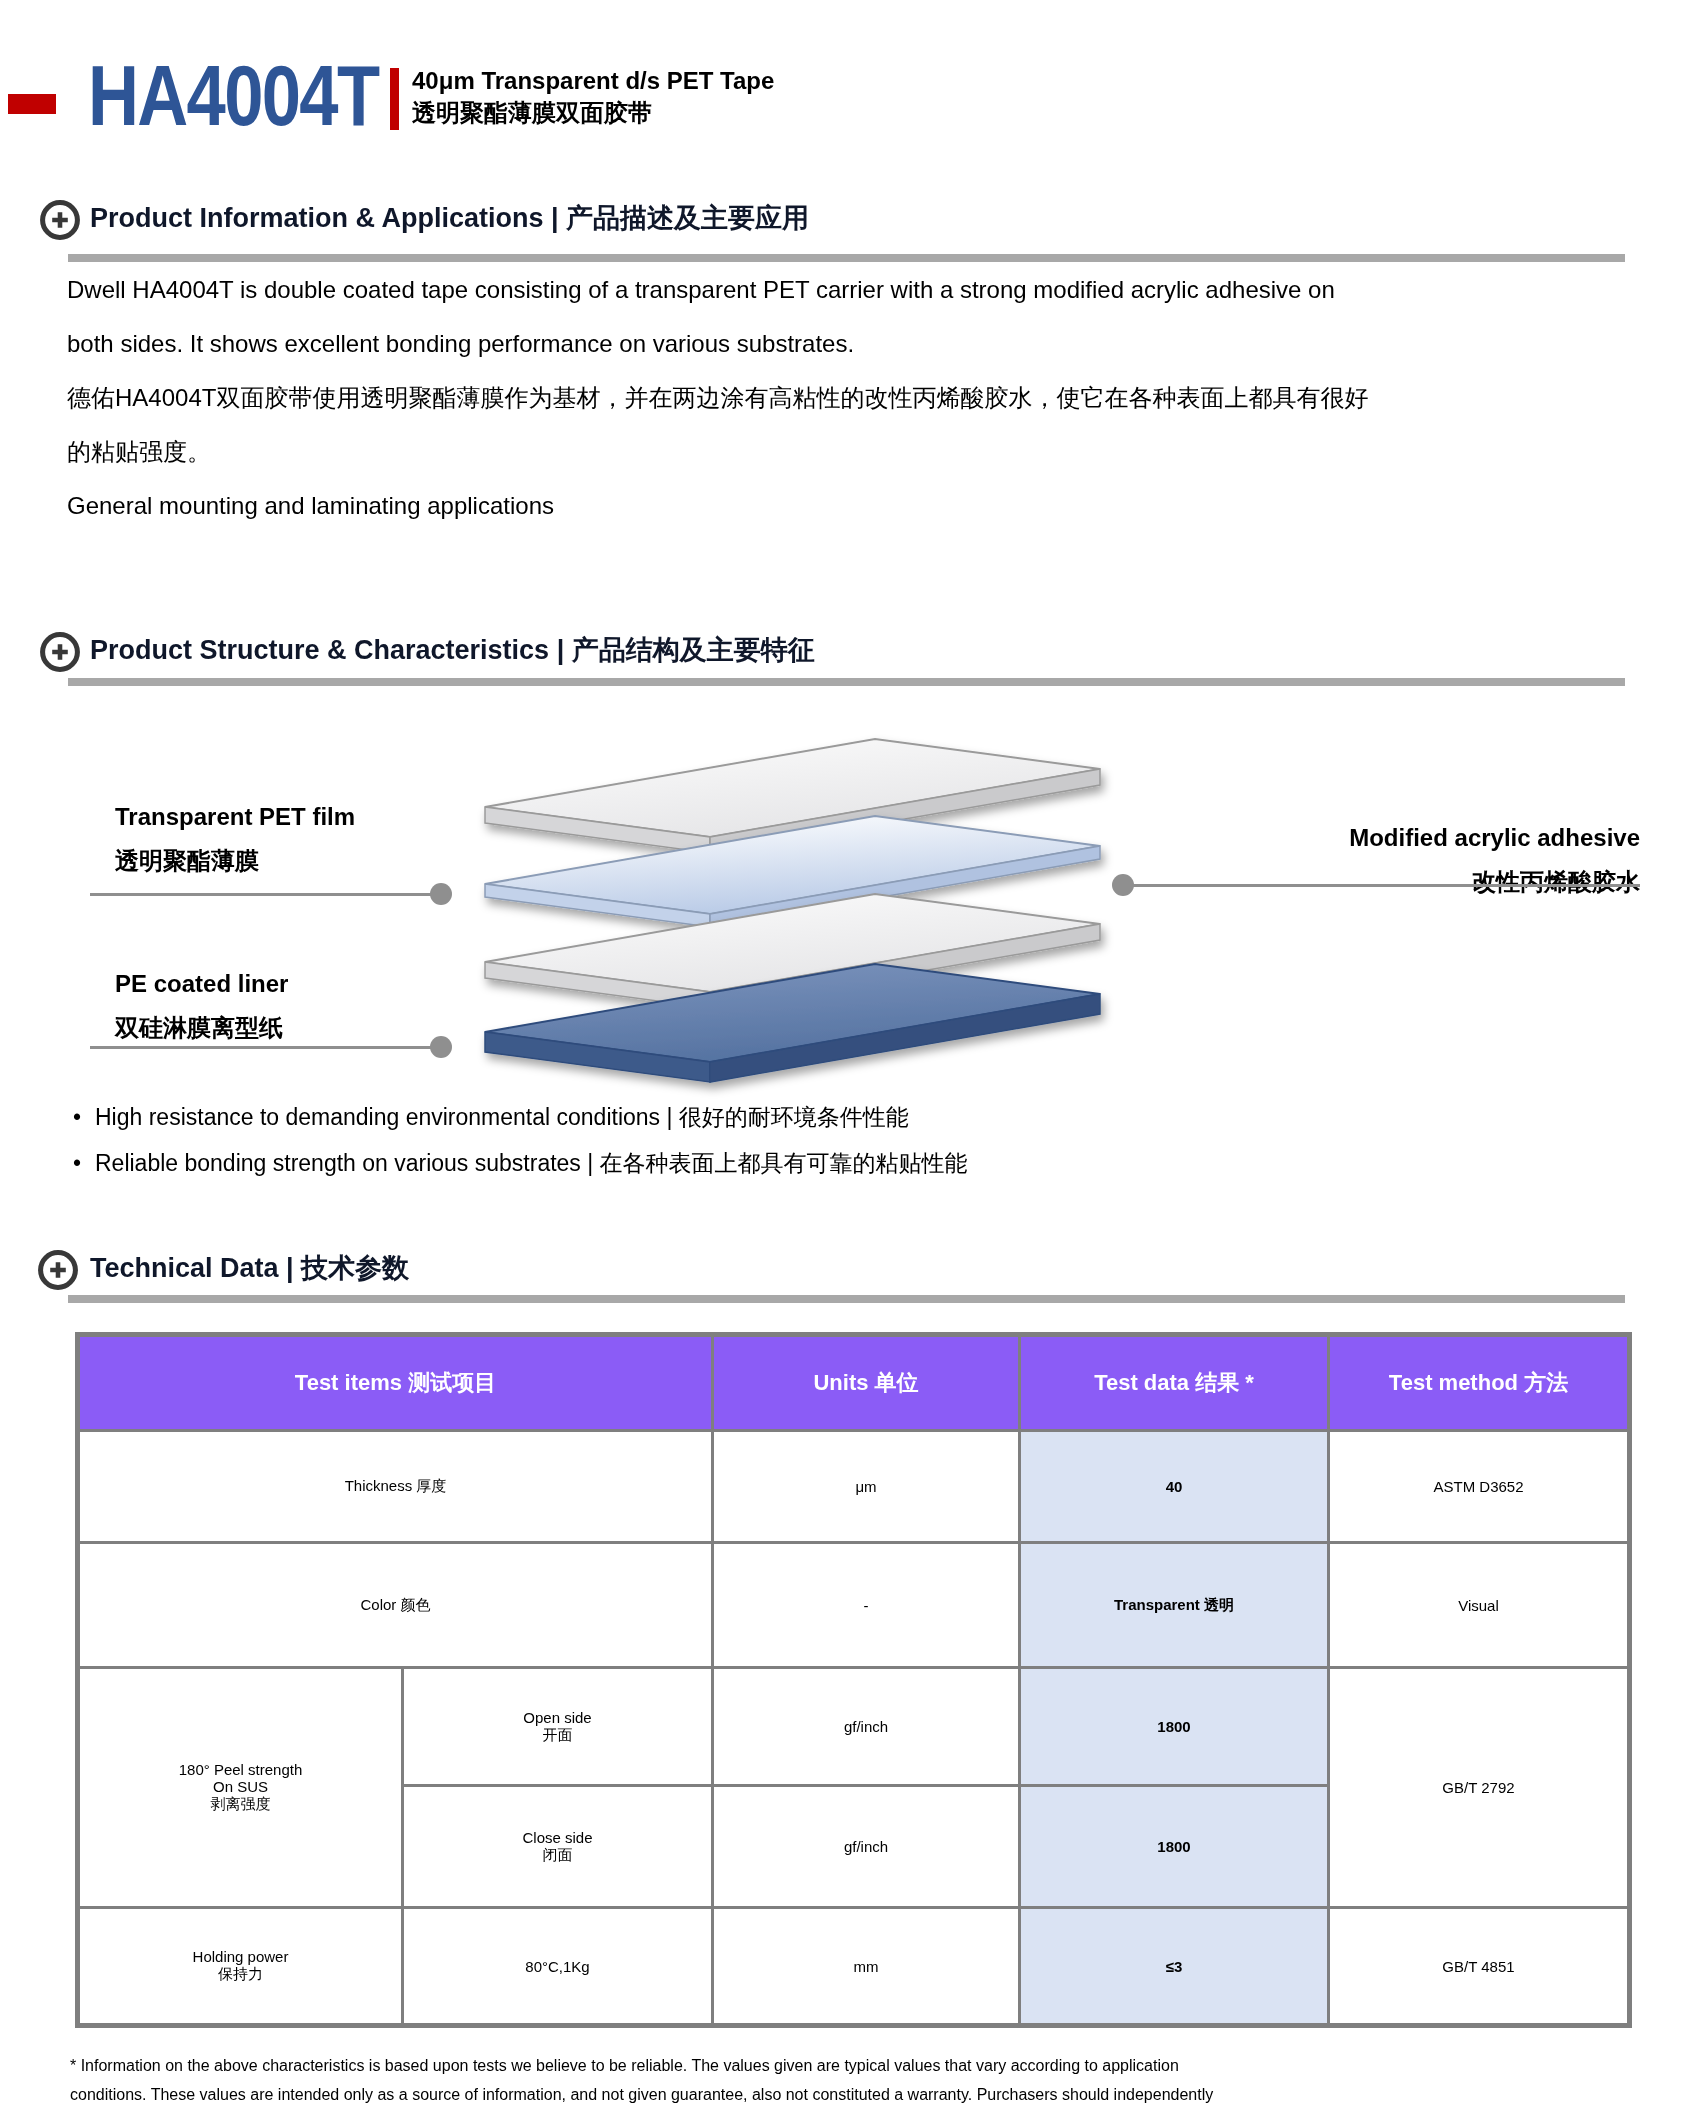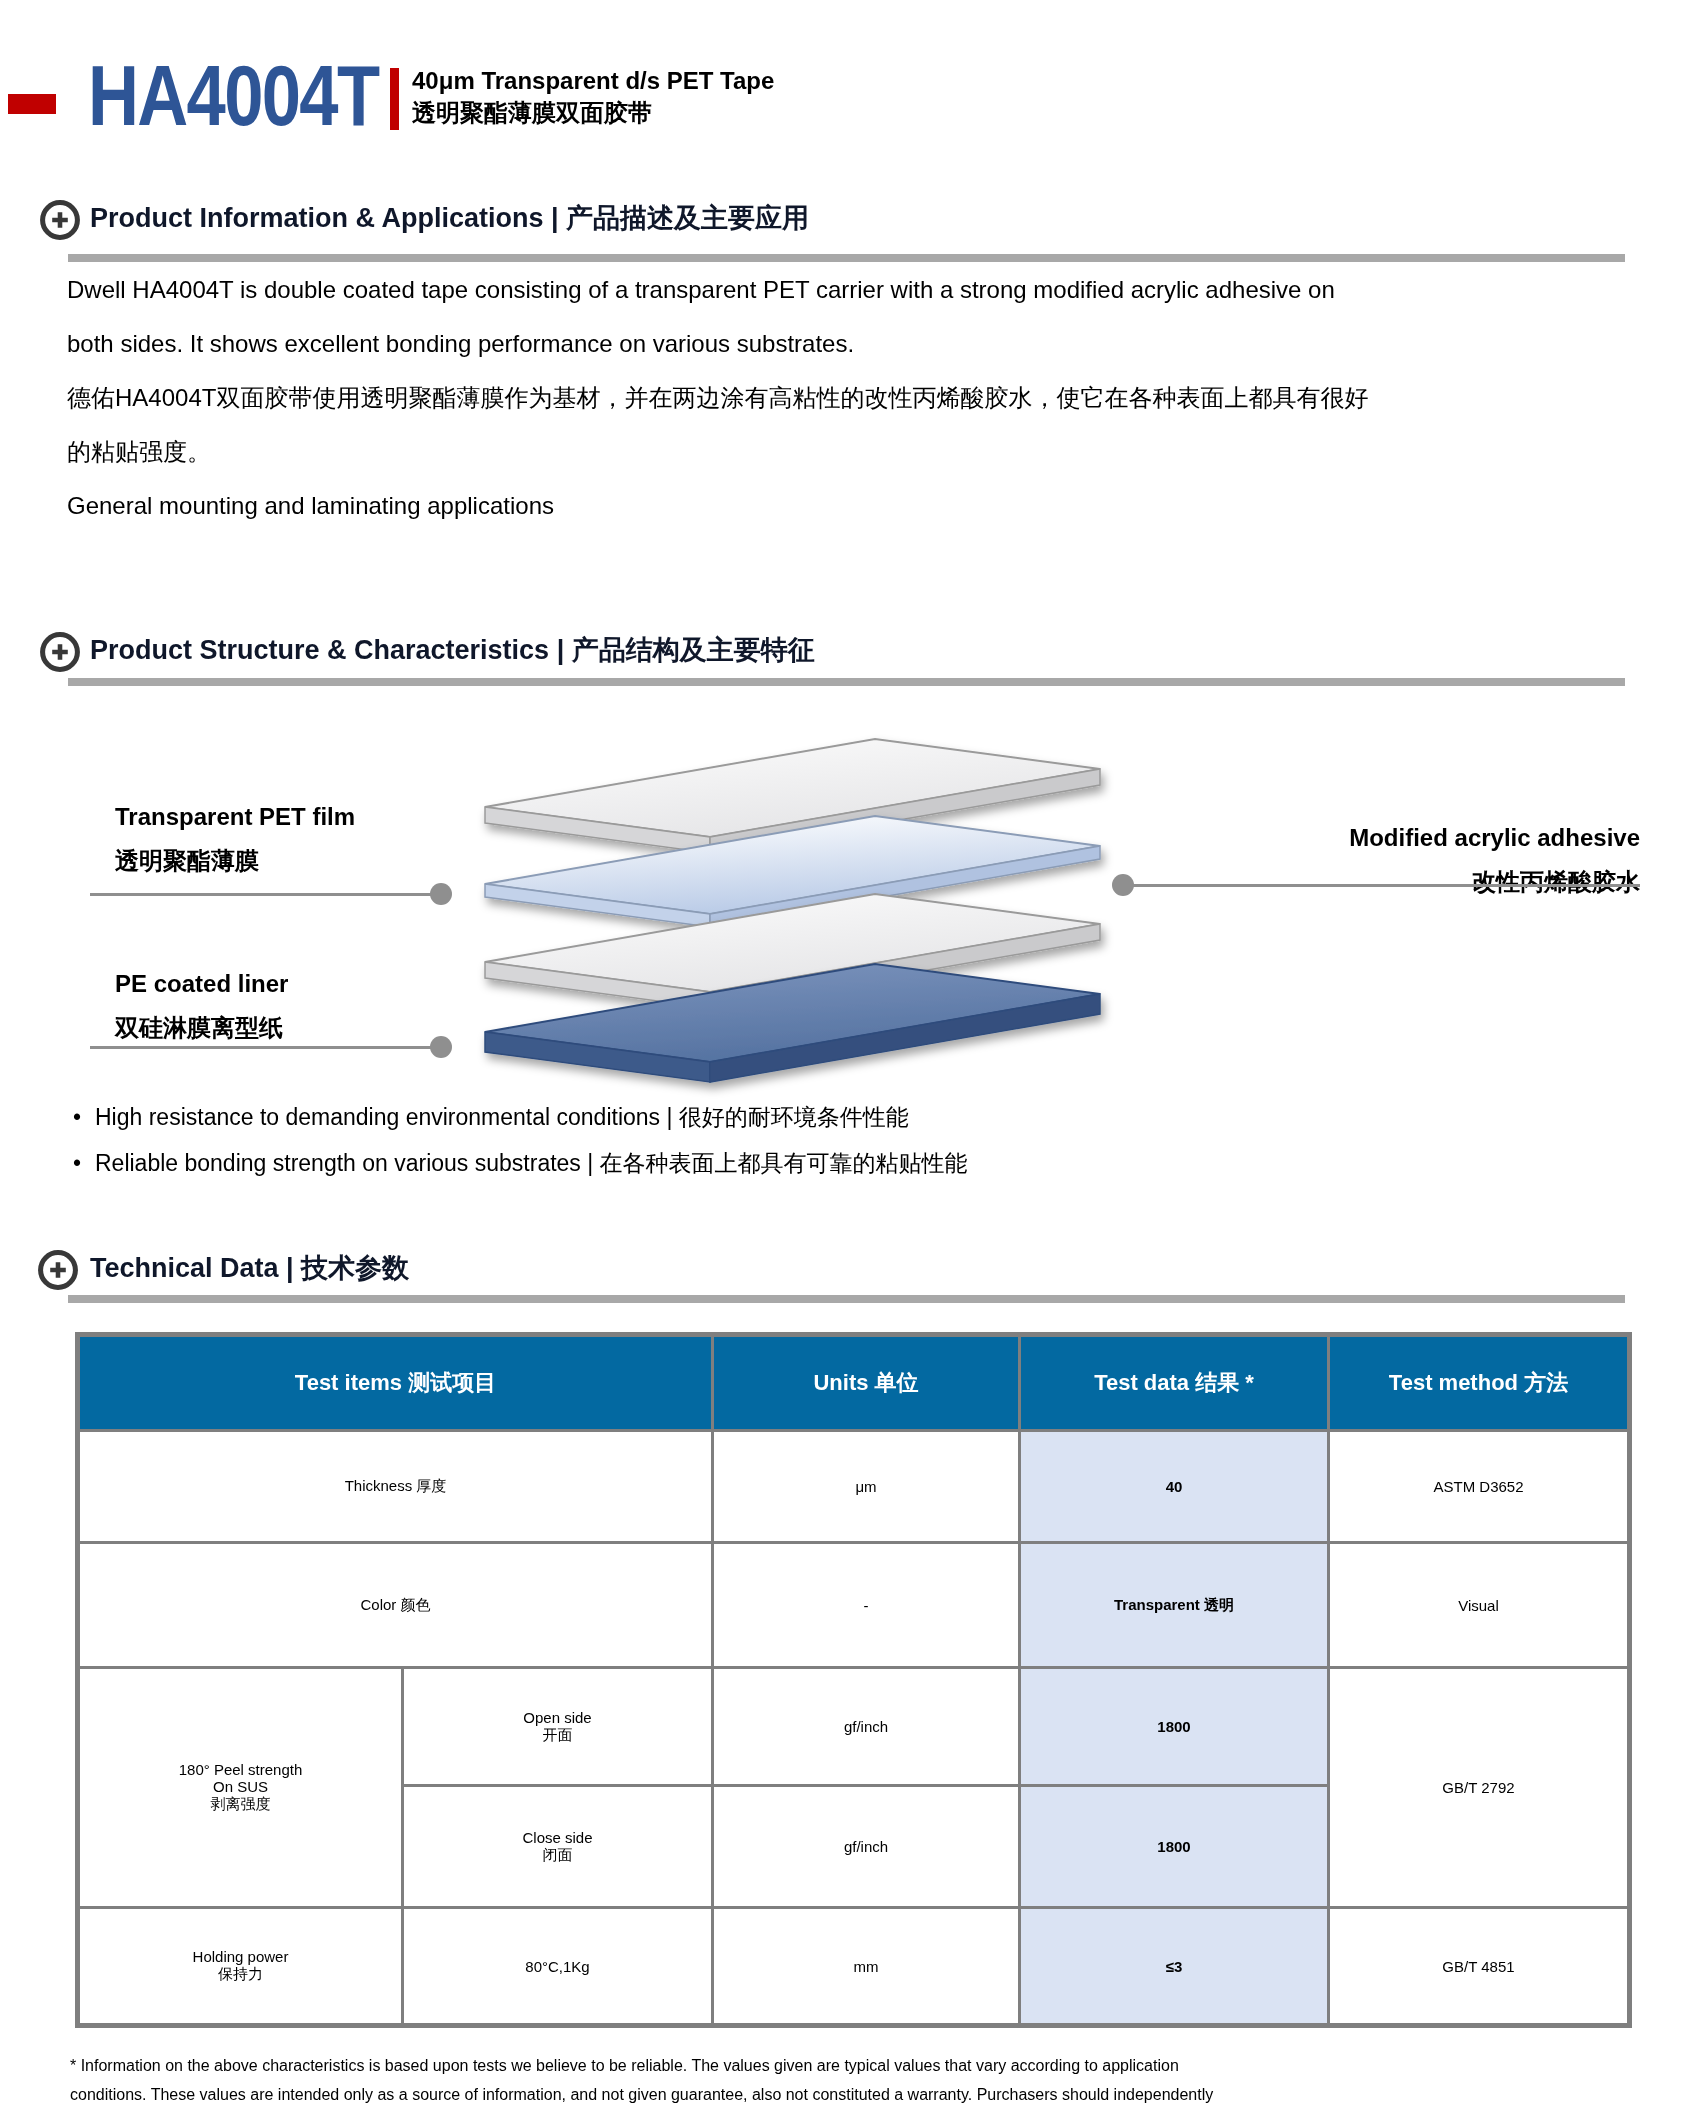--- a/index.html
+++ b/index.html
@@ -35,21 +35,21 @@
   .bullets { position:absolute; left:73px; top:1062px; width:1540px; font-size:23px; line-height:46px; }
   .bullets .bullet-item { padding-left:22px; position:relative; }
   .bullets .bullet-item::before { content:"•"; position:absolute; left:0; top:0; }
 
   
   .tech-table { position:absolute; left:75px; top:1300px; width:1552px; border-collapse:collapse;
                 table-layout:fixed; }
   .tech-table th, .tech-table td { border:3px solid #7f7f7f; text-align:center; vertical-align:middle;
                 white-space:pre-line; font-size:15px; padding:2px; }
   .tech-table { border:5px solid #7f7f7f; }
-  .tech-table th { background:#0369a1; color:#fff; font-size:22px; font-weight:bold; height:96px; }
+  .tech-table th { background:#8b5cf6; color:#fff; font-size:22px; font-weight:bold; height:96px; }
   .tech-table td.data { background:#DAE3F3; font-weight:bold; }
   .r1 td { height:112px; } .r2 td { height:125px; } .r3 td { height:118px; }
   .r4 td { height:122px; } .r5 td { height:118px; }
 
   
   .footnote { position:absolute; left:70px; top:2020px; width:1562px; font-size:16px; line-height:28.5px;
               white-space:pre-line; }
 </style>
 </head>
 <body>

